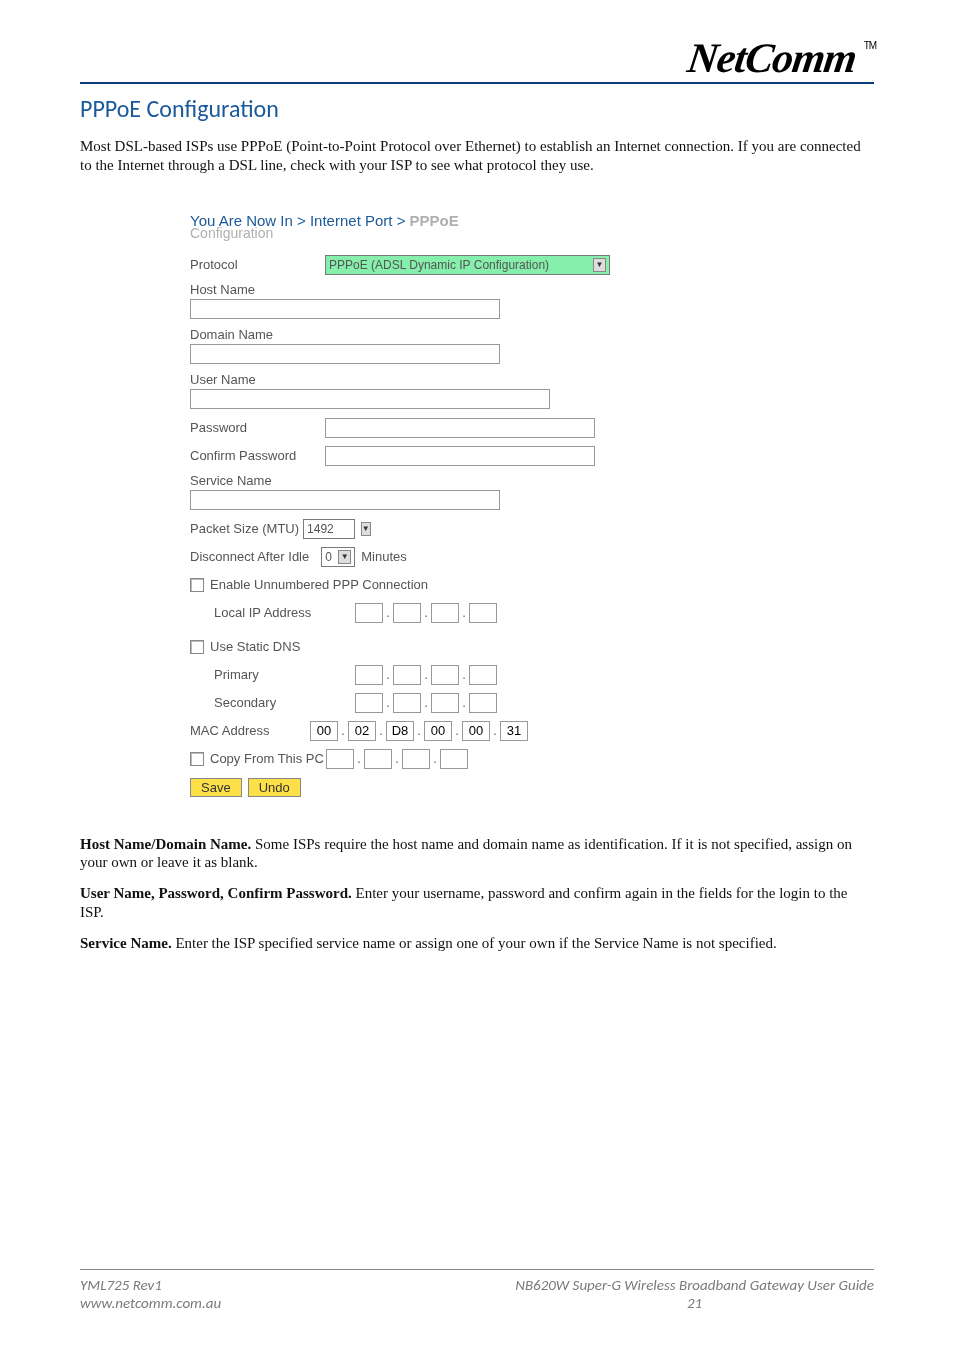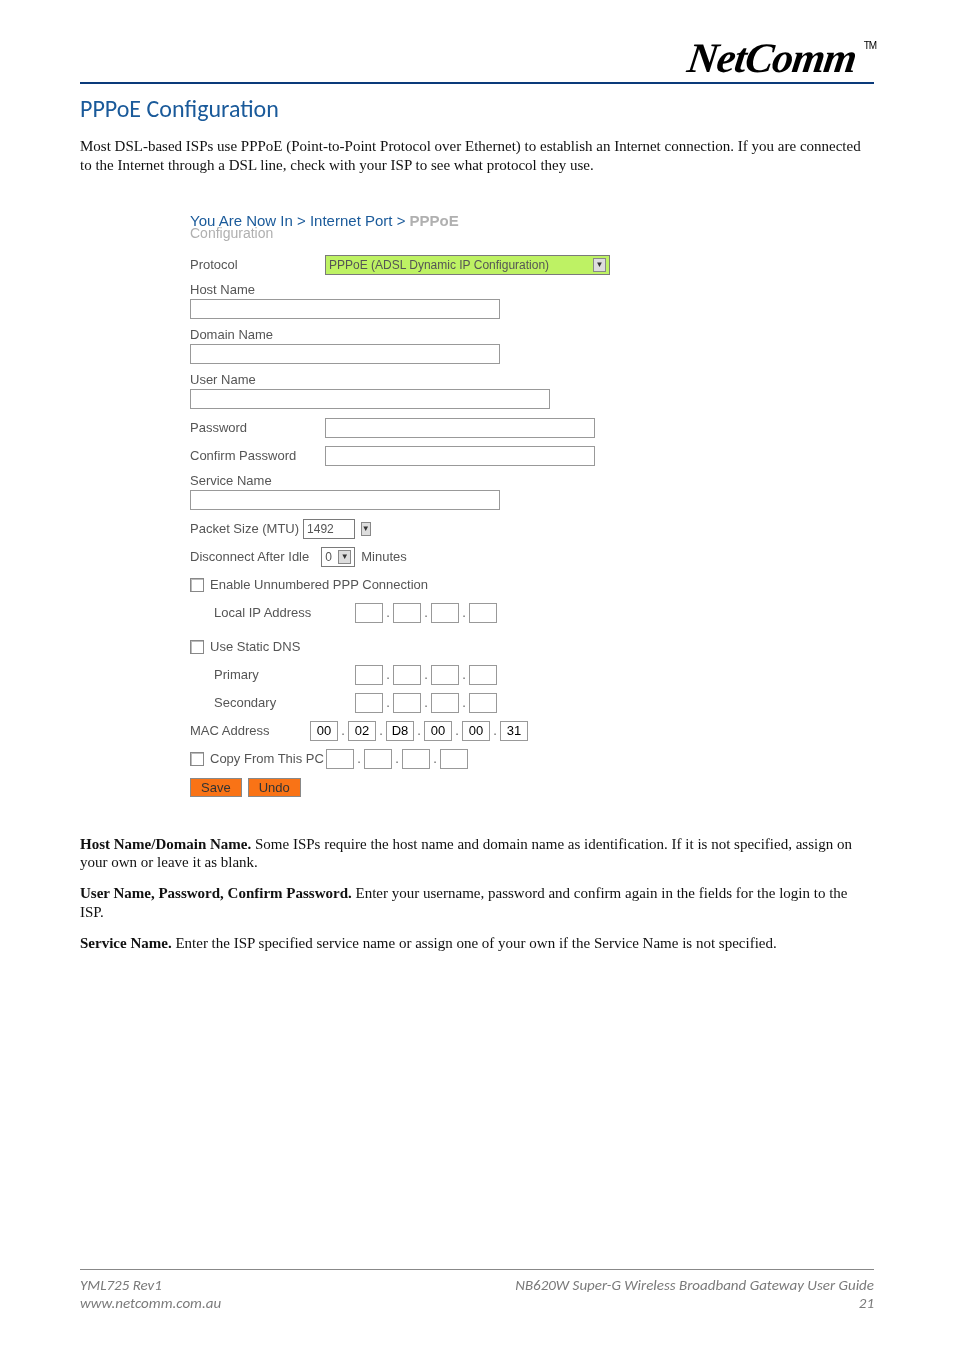--- a/index.html
+++ b/index.html
@@ -89,21 +89,21 @@
   .select {
     border: 1px solid #7a7a7a;
     background: #eee;
     height: 20px;
     font-size: 12px;
     display: inline-flex;
     align-items: center;
     padding: 0 3px;
     justify-content: space-between;
   }
-  .select.big { width: 285px; background:#bef264;}
+  .select.big { width: 285px; background:#86efac;}
   .select.small { width: 52px; background:#fff;gap:24px;}
   .select.tiny { width: 34px; background:#fff;}
   .select .arrow {
     background:#ddd;
     border:1px solid #888;
     width:13px; height:14px;
     display:inline-flex; align-items:center; justify-content:center;
     font-size:8px; color:#333;
     margin-left:3px;
   }
@@ -113,21 +113,21 @@
     background: #fff;
     display: inline-block;
     margin-right: 6px;
     flex-shrink: 0;
     box-shadow: inset 1px 1px 0 #bbb;
   }
   .dot { display:inline-block; width:10px; text-align:center; color:#666;}
   .ip-group { display:inline-flex; align-items:center; margin-left:10px;}
   .btn {
     border:1px solid #888;
-    background:#f97316;
+    background:#fde047;
     font-size:13px;
     padding:1px 10px;
     font-family: Arial, sans-serif;
     color:#333;
     text-align:center;
   }
   .btn-row { margin-top: 8px; display:flex; gap:6px;}
   .spacer-sm { height:6px; }
   .footer {
     position: absolute;
@@ -135,21 +135,21 @@
     bottom: 40px;
     border-top: 1px solid #888;
     padding-top: 6px;
     font-family: Calibri, "Trebuchet MS", Arial, sans-serif;
     font-style: italic;
     color: #7a7a7a;
     font-size: 15px;
     display: flex;
     justify-content: space-between;
   }
-  .footer .right { text-align: right; font-style: italic; }
+  .footer .right { text-align: center; font-style: italic; }
 </style>
 </head>
 <body>
 
 <div class="page">
   <div class="header-row">
     <div class="logo">
       <span>NetComm</span><span class="tm">TM</span>
     </div>
   </div>

